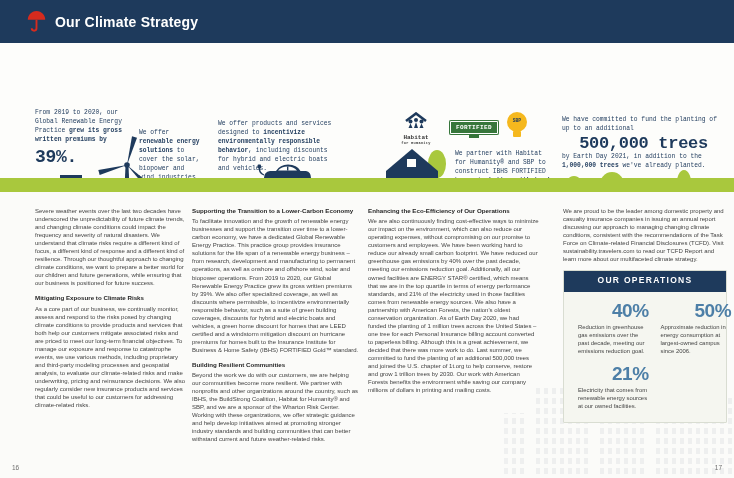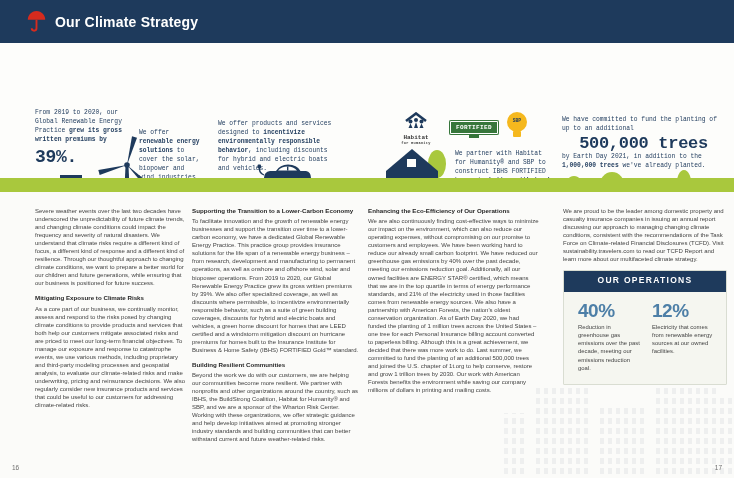--- a/index.html
+++ b/index.html
@@ -37,21 +37,21 @@
   .c3{left:368px;width:171px;}
   .c4{left:563px;width:164px;}
   .col p{margin:0 0 4px 0;}
   .col h3{font-size:6.2px;color:#262626;margin:7px 0 2px 0;}
   .col h3.first{margin-top:0;}
   
   .ops{margin-top:7px;border:1px solid #d9ddd2;background:#f5f6f0;border-radius:1px;}
   .ops-header{background:#1e3a5c;color:#ffffff;text-align:center;font-weight:bold;
               font-size:8.5px;letter-spacing:1.3px;padding:4px 0 5px 0;}
   .ops-grid{display:grid;grid-template-columns:1fr 1fr;gap:8px 12px;padding:9px 12px 12px 14px;}
-  .stat-value{font-size:19px;font-weight:bold;color:#4d7fa7;line-height:1;letter-spacing:-.5px;}
+  .stat-value{font-size:19px;font-weight:bold;color:#4d7fa7;line-height:1;letter-spacing:-.5px;margin-left:34px;}
   .stat-label{font-size:5.9px;line-height:1.4;color:#454545;margin-top:3px;}
   
   .pagenum{position:absolute;bottom:7px;font-size:6.5px;color:#6d6d6d;z-index:3;}
   .pagenum.left{left:12px;}
   .pagenum.right{right:12px;}
   .watermark{position:absolute;right:0;bottom:0;z-index:0;}
 </style>
 </head>
 <body>
 
@@ -274,21 +274,25 @@
       <p>We are proud to be the leader among domestic property and casualty insurance companies in issuing an annual report discussing our approach to managing changing climate conditions, consistent with the recommendations of the Task Force on Climate-related Financial Disclosures (TCFD). Visit sustainability.travelers.com to read our TCFD Report and learn more about our multifaceted climate strategy.</p>
 
       <div class="ops">
         <div class="ops-header">OUR OPERATIONS</div>
         <div class="ops-grid">
           <div>
             <div class="stat-value">40%</div>
             <div class="stat-label">Reduction in greenhouse gas emissions over the past decade, meeting our emissions reduction goal.</div>
           </div>
           <div>
-            <div class="stat-value">12%</div>
+            <div class="stat-value">50%</div>
+            <div class="stat-label">Approximate reduction in energy consumption at largest-owned campus since 2006.</div>
+          </div>
+          <div>
+            <div class="stat-value">21%</div>
             <div class="stat-label">Electricity that comes from renewable energy sources at our owned facilities.</div>
           </div>
         </div>
       </div>
     </div>
   </div>
 
   <div class="pagenum left">16</div>
   <div class="pagenum right">17</div>
 

